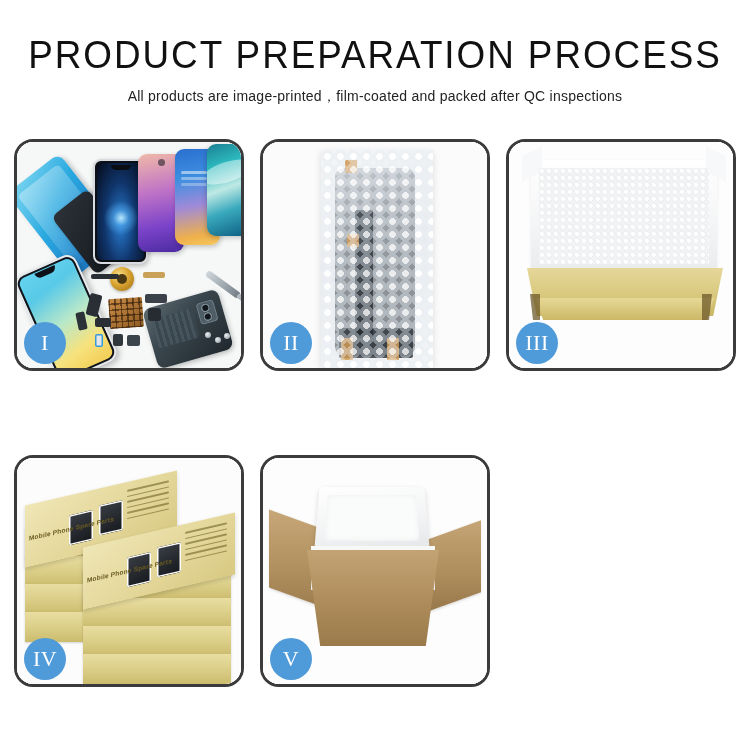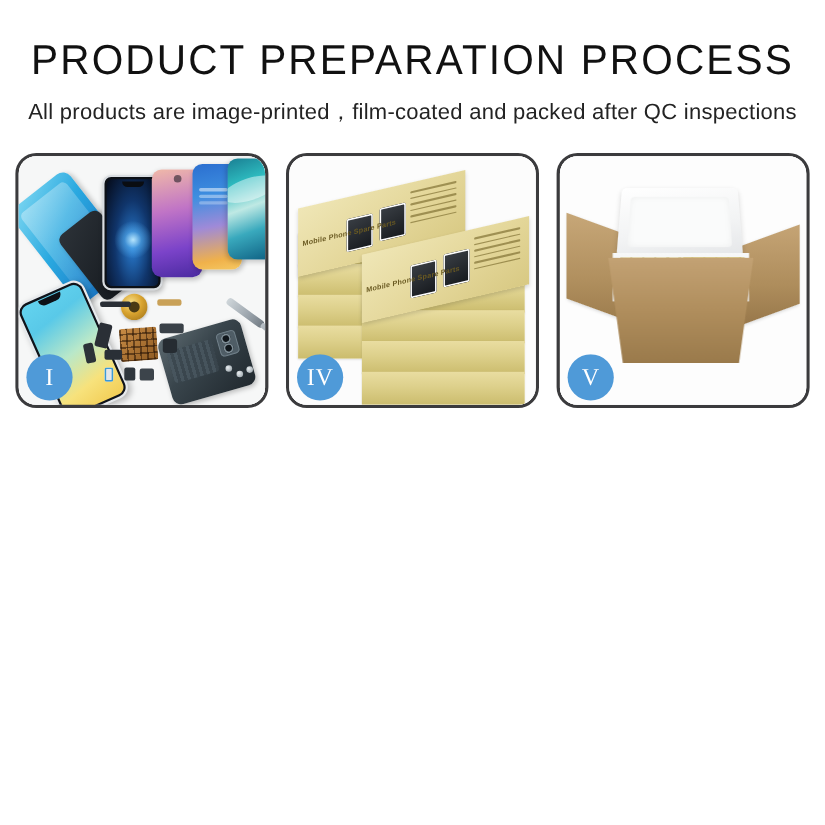--- a/index.html
+++ b/index.html
@@ -27,21 +27,21 @@
     font-weight: 400;
     letter-spacing: 2.0px;
     color: #111111;
     line-height: 1.0;
     transform: scaleX(0.97);
     white-space: nowrap;
   }
   .subtitle {
     margin-top: 14px;
     font-family: "Liberation Sans", sans-serif;
-    font-size: 20px;
+    font-size: 14px;
     font-weight: 400;
     letter-spacing: 0.25px;
     color: #232323;
     white-space: nowrap;
   }
 
   
   .grid {
     position: absolute;
     left: 14px;
@@ -475,21 +475,52 @@
         <div class="screws">
           <span style="left:0;top:0;"></span>
             <span style="left:10px;top:5px;"></span>
             <span style="left:19px;top:1px;"></span>
         </div>
       </div>
     </div>
     <div class="badge">I</div>
   </div>
 
-
+  <div class="card">
+    <div class="card-inner">
+      <div class="p2">
+        <div class="bw-bag">
+          <div class="bw-inner"></div>
+          <div class="bw-strip"></div>
+          <div class="bw-bottom"></div>
+          <div class="bw-tape" style="left:24px;top:10px;"></div>
+          <div class="bw-tape" style="left:26px;top:84px;"></div>
+          <div class="bw-tape" style="left:20px;bottom:8px;height:22px;"></div>
+          <div class="bw-tape" style="left:66px;bottom:8px;height:22px;"></div>
+          <div class="bw-overlay"></div>
+        </div>
+      </div>
+    </div>
+    <div class="badge">II</div>
+  </div>
+
+  <div class="card">
+    <div class="card-inner">
+      <div class="p3">
+        <div class="b3-lid"></div>
+        <div class="b3-foam"></div>
+        <div class="b3-fill"></div>
+        <div class="b3-tray"></div>
+        <div class="b3-tray-front"></div>
+        <div class="b3-corner-l"></div>
+        <div class="b3-corner-r"></div>
+      </div>
+    </div>
+    <div class="badge">III</div>
+  </div>
 
   <div class="card">
     <div class="card-inner">
       <div class="p4">
         <div class="stack">
 
           <div class="sb" style="left:0px;  top:56px;  width:128px;"></div>
           <div class="sb" style="left:0px;  top:84px;  width:128px;"></div>
           <div class="sb" style="left:0px;  top:112px; width:128px;"></div>
           <div class="sb" style="left:0px;  top:140px; width:128px;"></div>

